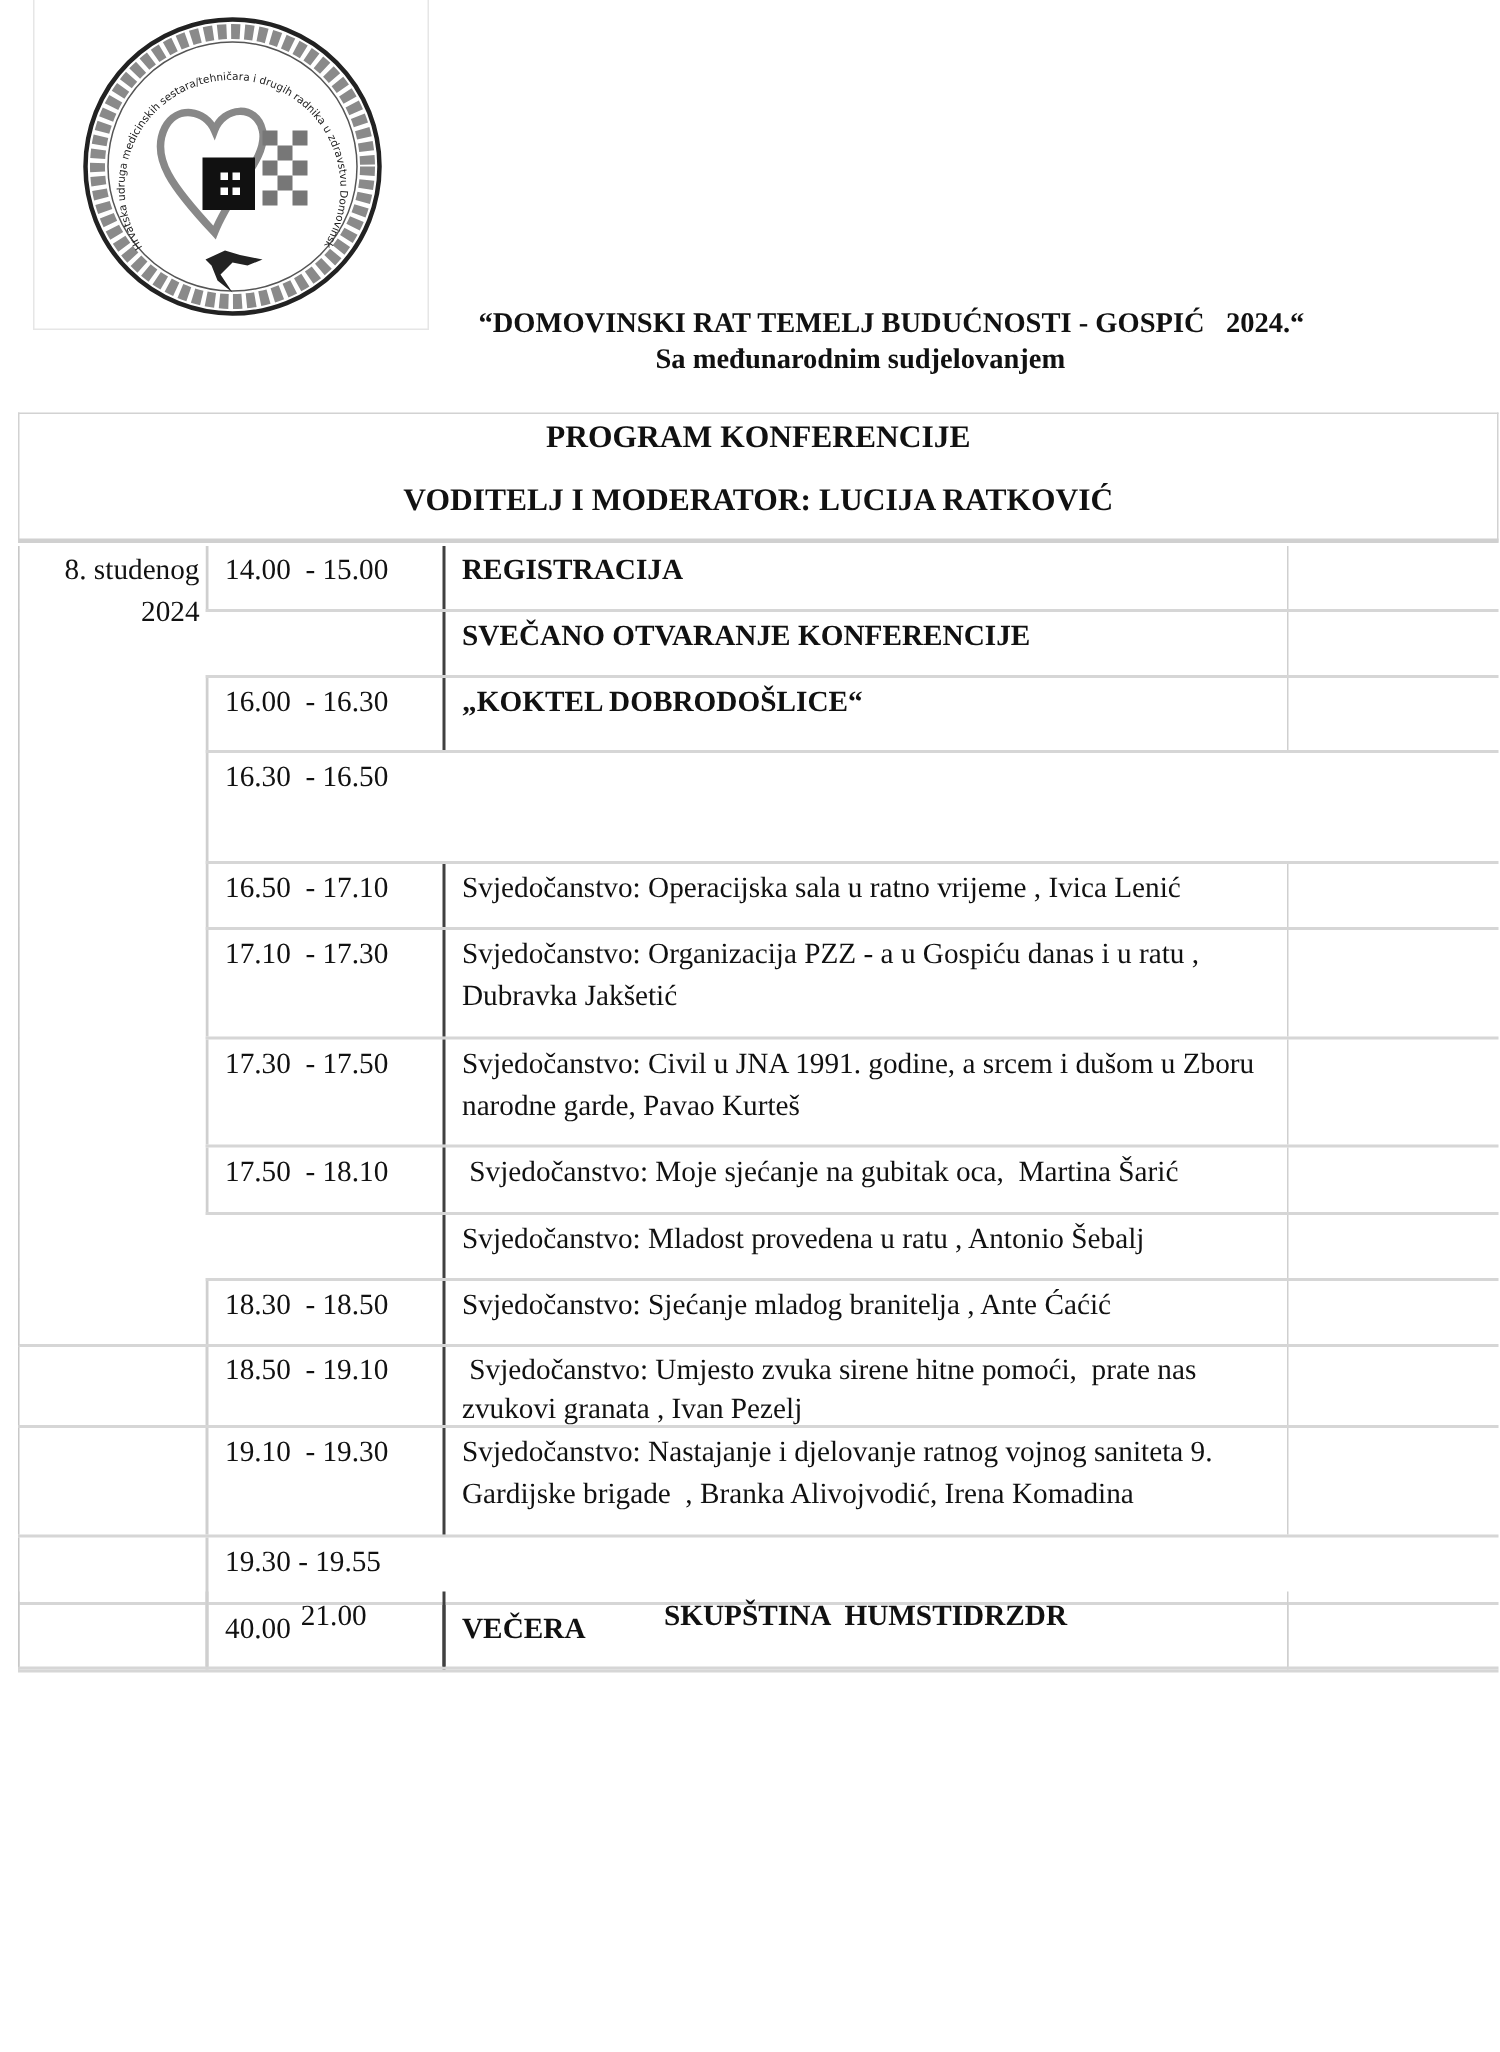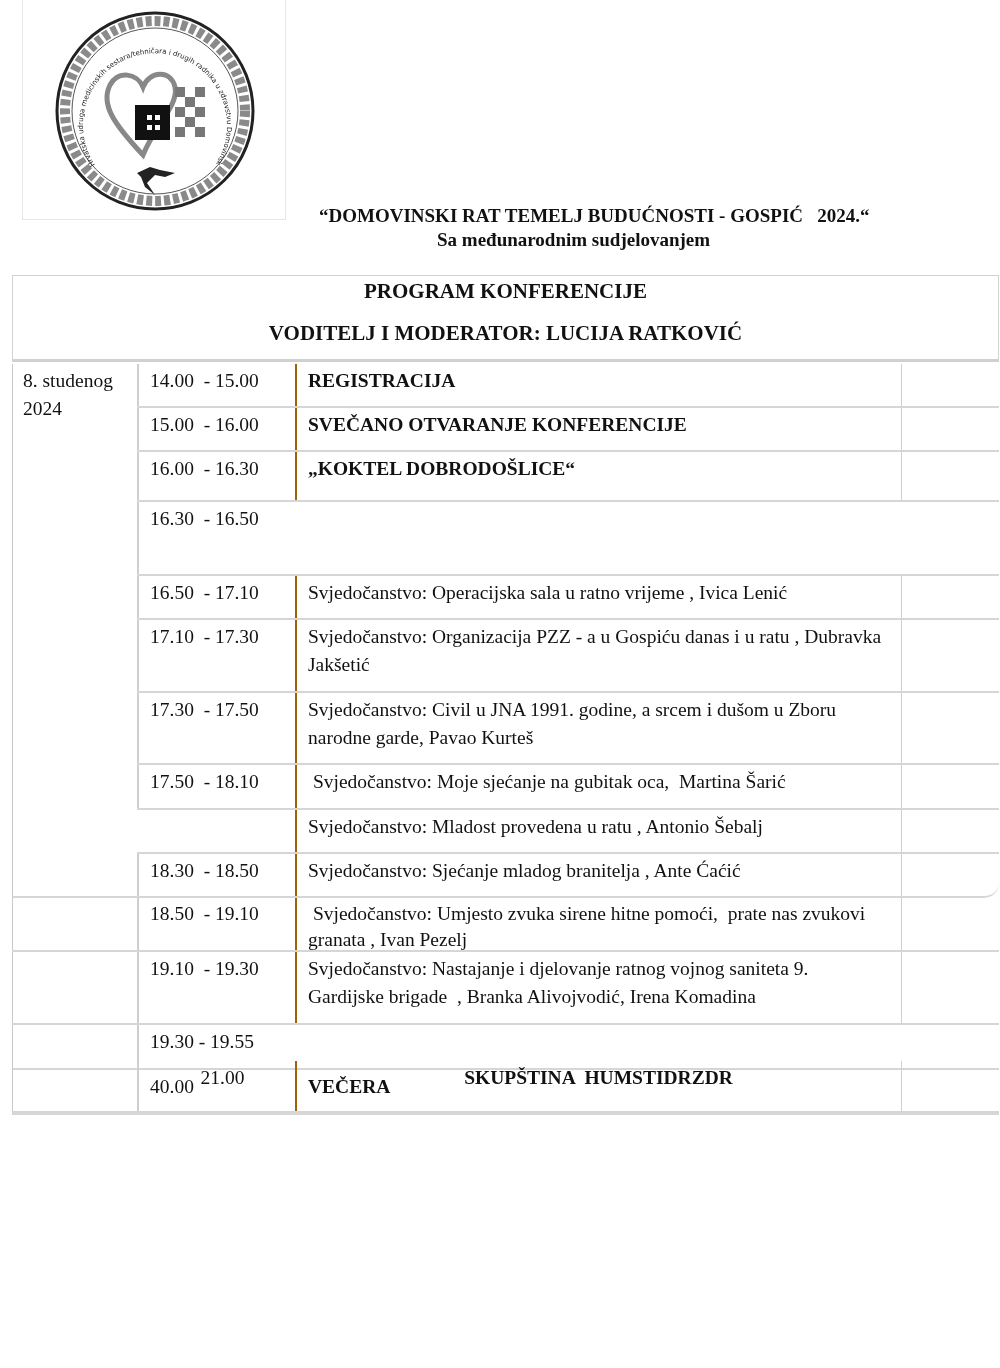--- a/index.html
+++ b/index.html
@@ -14,25 +14,25 @@
                   border: 1px solid #d2d2d2; border-bottom: 3px solid #d0d0d0; box-sizing: border-box; }
     .header-box .h1 { position: absolute; left: 0; right: 0; top: 3px; text-align: center;
                       font-size: 21px; font-weight: bold; }
     .header-box .h2 { position: absolute; left: 0; right: 0; top: 45px; text-align: center;
                       font-size: 21px; font-weight: bold; }
     .row { position: absolute; left: 12px; width: 987px; box-sizing: border-box;
            border-bottom: 2px solid #d6d6d6; }
     .cell { position: absolute; top: 0; bottom: 0; box-sizing: border-box; font-size: 19.5px; line-height: 28px; }
     .c-date { left: 0; width: 125px; border-left: 1px solid #c8c8c8; padding: 3px 0 0 10px; }
     .c-time { left: 125px; width: 158px; border-left: 2px solid #cfcfcf; padding: 3px 0 0 11px; white-space: pre; }
-    .c-desc { left: 283px; width: 607px; border-left: 2px solid #a16207; border-right: 1px solid #cfcfcf; padding: 3px 12px 0 11px; }
+    .c-desc { left: 283px; width: 564px; border-left: 2px solid #404040; border-right: 1px solid #cfcfcf; padding: 3px 12px 0 11px; }
     .bold { font-weight: bold; }
     .date-span { position: absolute; left: 12px; top: 364px; width: 146px; height: 534px;
                  border-bottom: 2px solid #d6d6d6; box-sizing: border-box; background: transparent; z-index: 2;
-                 padding: 3px 0 0 10px; font-size: 19.5px; line-height: 28px; border-left: 1px solid #c8c8c8; }
+                 padding: 3px 0 0 10px; font-size: 19.5px; line-height: 28px; border-left: 1px solid #c8c8c8; text-align: right; }
     .date-mask { position: absolute; left: 13px; top: 364px; width: 124px; height: 532px; background: #fff; z-index: 1; }
   </style>
 </head>
 <body>
 
 <div class="logo-box">
   <svg width="200" height="210" viewBox="0 0 200 210">
     <circle cx="100" cy="106" r="98" fill="#fff" stroke="#222" stroke-width="3"></circle>
     <circle cx="100" cy="106" r="90" fill="none" stroke="#8a8a8a" stroke-width="10" stroke-dasharray="6 3"></circle>
     <circle cx="100" cy="106" r="83" fill="none" stroke="#555" stroke-width="1"></circle>
@@ -71,21 +71,20 @@
   <div class="h2">VODITELJ I MODERATOR: LUCIJA RATKOVIĆ</div>
 </div>
 
 <div class="row" style="top:364px;height:44px;">
   <div class="cell c-date"></div>
   <div class="cell c-time">14.00  - 15.00</div>
   <div class="cell c-desc bold">REGISTRACIJA</div>
 </div>
 <div class="row" style="top:408px;height:44px;">
   <div class="cell c-date"></div>
-  <div class="cell c-time">15.00  - 16.00</div>
   <div class="cell c-desc bold">SVEČANO  OTVARANJE KONFERENCIJE</div>
 </div>
 <div class="row" style="top:452px;height:50px;">
   <div class="cell c-date"></div>
   <div class="cell c-time">16.00  - 16.30</div>
   <div class="cell c-desc bold">„KOKTEL DOBRODOŠLICE“</div>
 </div>
 <div class="row" style="top:502px;height:74px;">
   <div class="cell c-date"></div>
   <div class="cell c-time">16.30  - 16.50</div>
@@ -107,21 +106,21 @@
 </div>
 <div class="row" style="top:765px;height:45px;">
   <div class="cell c-date"></div>
   <div class="cell c-time">17.50  - 18.10</div>
   <div class="cell c-desc" style="white-space:pre;"> Svjedočanstvo: Moje sjećanje na gubitak oca,  Martina Šarić</div>
 </div>
 <div class="row" style="top:810px;height:44px;">
   <div class="cell c-date"></div>
   <div class="cell c-desc">Svjedočanstvo: Mladost provedena u ratu , Antonio Šebalj</div>
 </div>
-<div class="row" style="top:854px;height:44px;border-radius:15px;">
+<div class="row" style="top:854px;height:44px;">
   <div class="cell c-date"></div>
   <div class="cell c-time">18.30  - 18.50</div>
   <div class="cell c-desc">Svjedočanstvo: Sjećanje mladog branitelja , Ante Ćaćić</div>
 </div>
 <div class="row" style="top:898px;height:54px;">
   <div class="cell c-date"></div>
   <div class="cell c-time" style="line-height:26px;">18.50  - 19.10</div>
   <div class="cell c-desc" style="line-height:26px;white-space:pre-wrap;"> Svjedočanstvo: Umjesto zvuka sirene hitne pomoći,  prate nas zvukovi granata , Ivan Pezelj</div>
 </div>
 <div class="row" style="top:952px;height:73px;">

